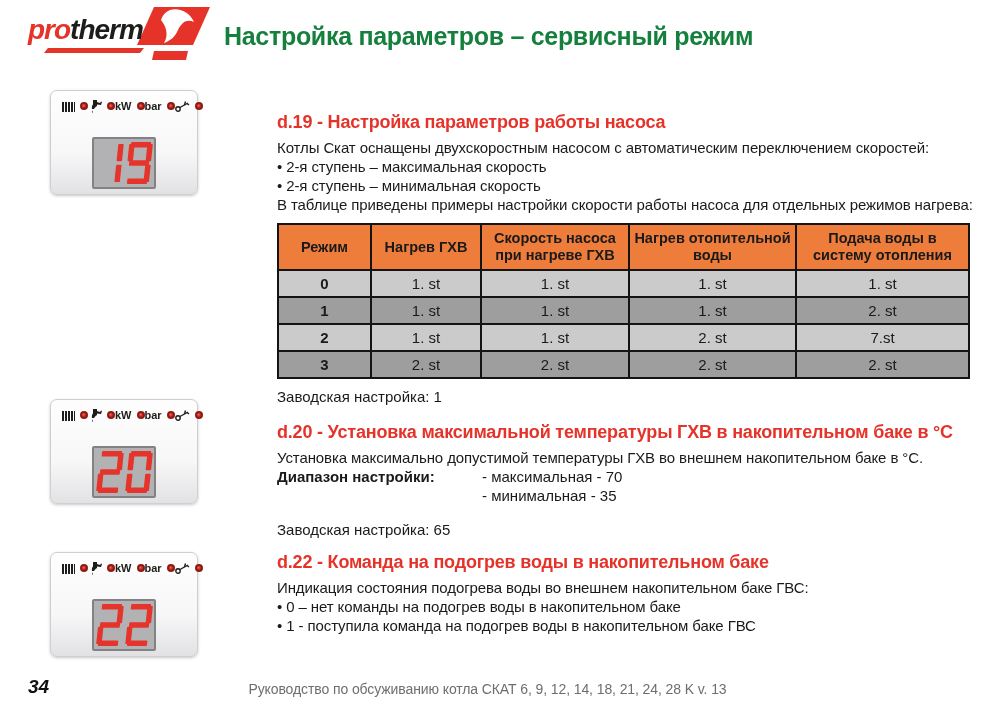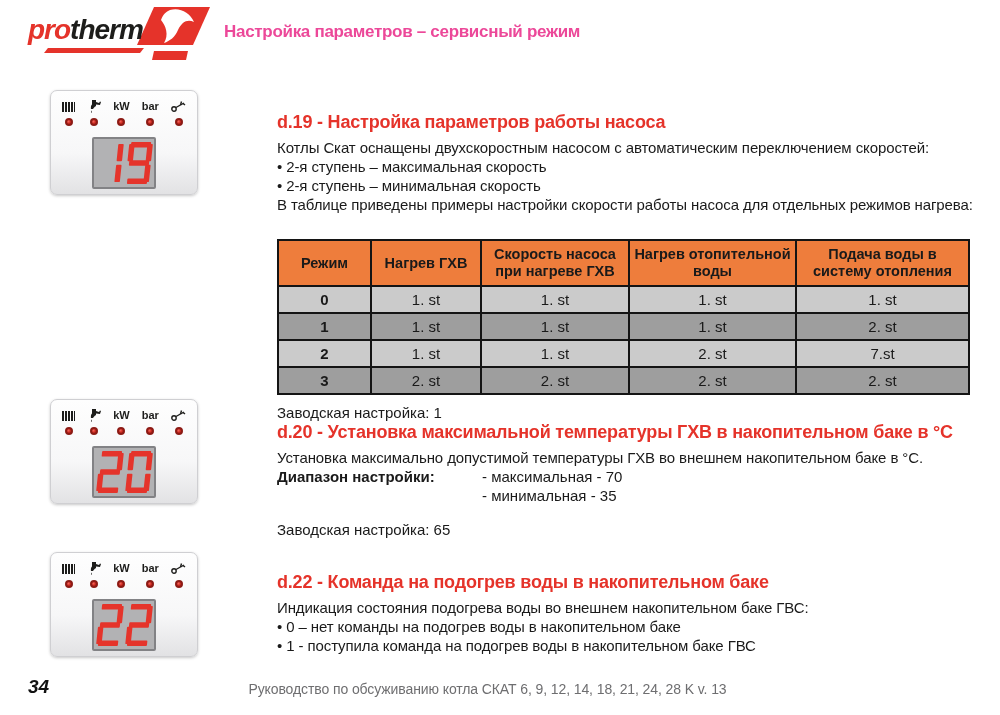--- a/index.html
+++ b/index.html
@@ -17,63 +17,63 @@
   .logo-emblem { position:absolute; left:108px; top:2px; }
   .logo-text { position:absolute; left:12px; top:10px; font-style:italic; font-weight:bold;
                font-size:28px; letter-spacing:-1px; z-index:2; }
   .logo-text .pro   { color:#e5332a; }
   .logo-text .therm { color:#1d1d1b; }
   .logo-swoosh { position:absolute; left:30px; top:44px; width:96px; height:5px;
                  background:#e5332a; transform:skewX(-38deg); z-index:1; }
 
   .page-title {
     position:absolute; left:224px; top:22px;
-    font-size:17px; font-weight:bold; color:#ec4899; letter-spacing:-0.3px;
+    font-size:25px; font-weight:bold; color:#15803d; letter-spacing:-0.3px;
   }
 
   
   .panel {
     position:absolute; left:50px; width:148px; height:105px;
     background:linear-gradient(180deg,#fefefe 0%,#f7f7f8 60%,#e2e2e4 100%);
     border:1px solid #cfcfd2; border-radius:7px;
     box-shadow:0 1px 3px rgba(0,0,0,0.22);
   }
   .panel.p1 { top:90px; }
   .panel.p2 { top:399px; }
   .panel.p3 { top:552px; }
   .icons-row { display:flex; justify-content:space-between; padding:8px 11px 0 11px; }
-  .icon-col  { display:flex; flex-direction:column; align-items:center; gap:5px; }
+  .icon-col  { display:flex; flex-direction:row; align-items:center; gap:5px; }
   .icn { height:14px; display:flex; align-items:flex-end; }
   .txticn { font-size:11px; font-weight:bold; color:#1d1d1b; height:14px; line-height:15px; }
   .led { width:8px; height:8px; border-radius:50%;
          background:radial-gradient(circle at 35% 35%, #f2655a 0%, #d02b22 55%, #a81e16 100%);
          border:2px solid #8c1b15; }
   .lcd {
     position:absolute; left:50%; top:46px; transform:translateX(-50%);
     width:64px; height:52px;
     background:#b2b2b4; border:2px solid #828285; border-radius:2px;
     display:flex; align-items:center; justify-content:center;
   }
 
   
   .section { position:absolute; left:277px; width:700px; }
   .sec-d19 { top:88px; }
   .sec-d20 { top:398px; }
-  .sec-d22 { top:548px; }
+  .sec-d22 { top:528px; }
   .sec-heading { font-size:18px; font-weight:bold; color:#e5332a; letter-spacing:-0.2px;margin-top:24px; }
   .para, .bullet-line { font-size:15px; line-height:19px; letter-spacing:-0.1px; }
   .para.mt { margin-top:5px; }
   .factory { font-size:15px; margin-top:9px; }
   .factory.big-gap { margin-top:16px; }
 
   .range-row { display:flex; font-size:15px; line-height:19px; }
   .range-label { width:205px; flex:0 0 205px;font-weight:bold; }
 
   
-  table { border-collapse:collapse; margin-top:25px; table-layout:fixed; width:691px; }
+  table { border-collapse:collapse; margin-top:9px; table-layout:fixed; width:691px; }
   th, td { border:2px solid #141414; text-align:center; vertical-align:middle; }
   th { background:#ee7d3c; font-size:14.5px; font-weight:bold; line-height:17px;
        height:46px; padding:2px 3px; color:#1a1a1a; }
   td { font-size:15px; height:27px; padding:1px 2px; }
   tr.row-light td { background:#cbcbcb; }
   tr.row-dark  td { background:#9e9e9e; }
   td:first-child { font-weight:bold; }
   col.c1{width:93px} col.c2{width:110px} col.c3{width:148px} col.c4{width:167px} col.c5{width:173px}
 
   

